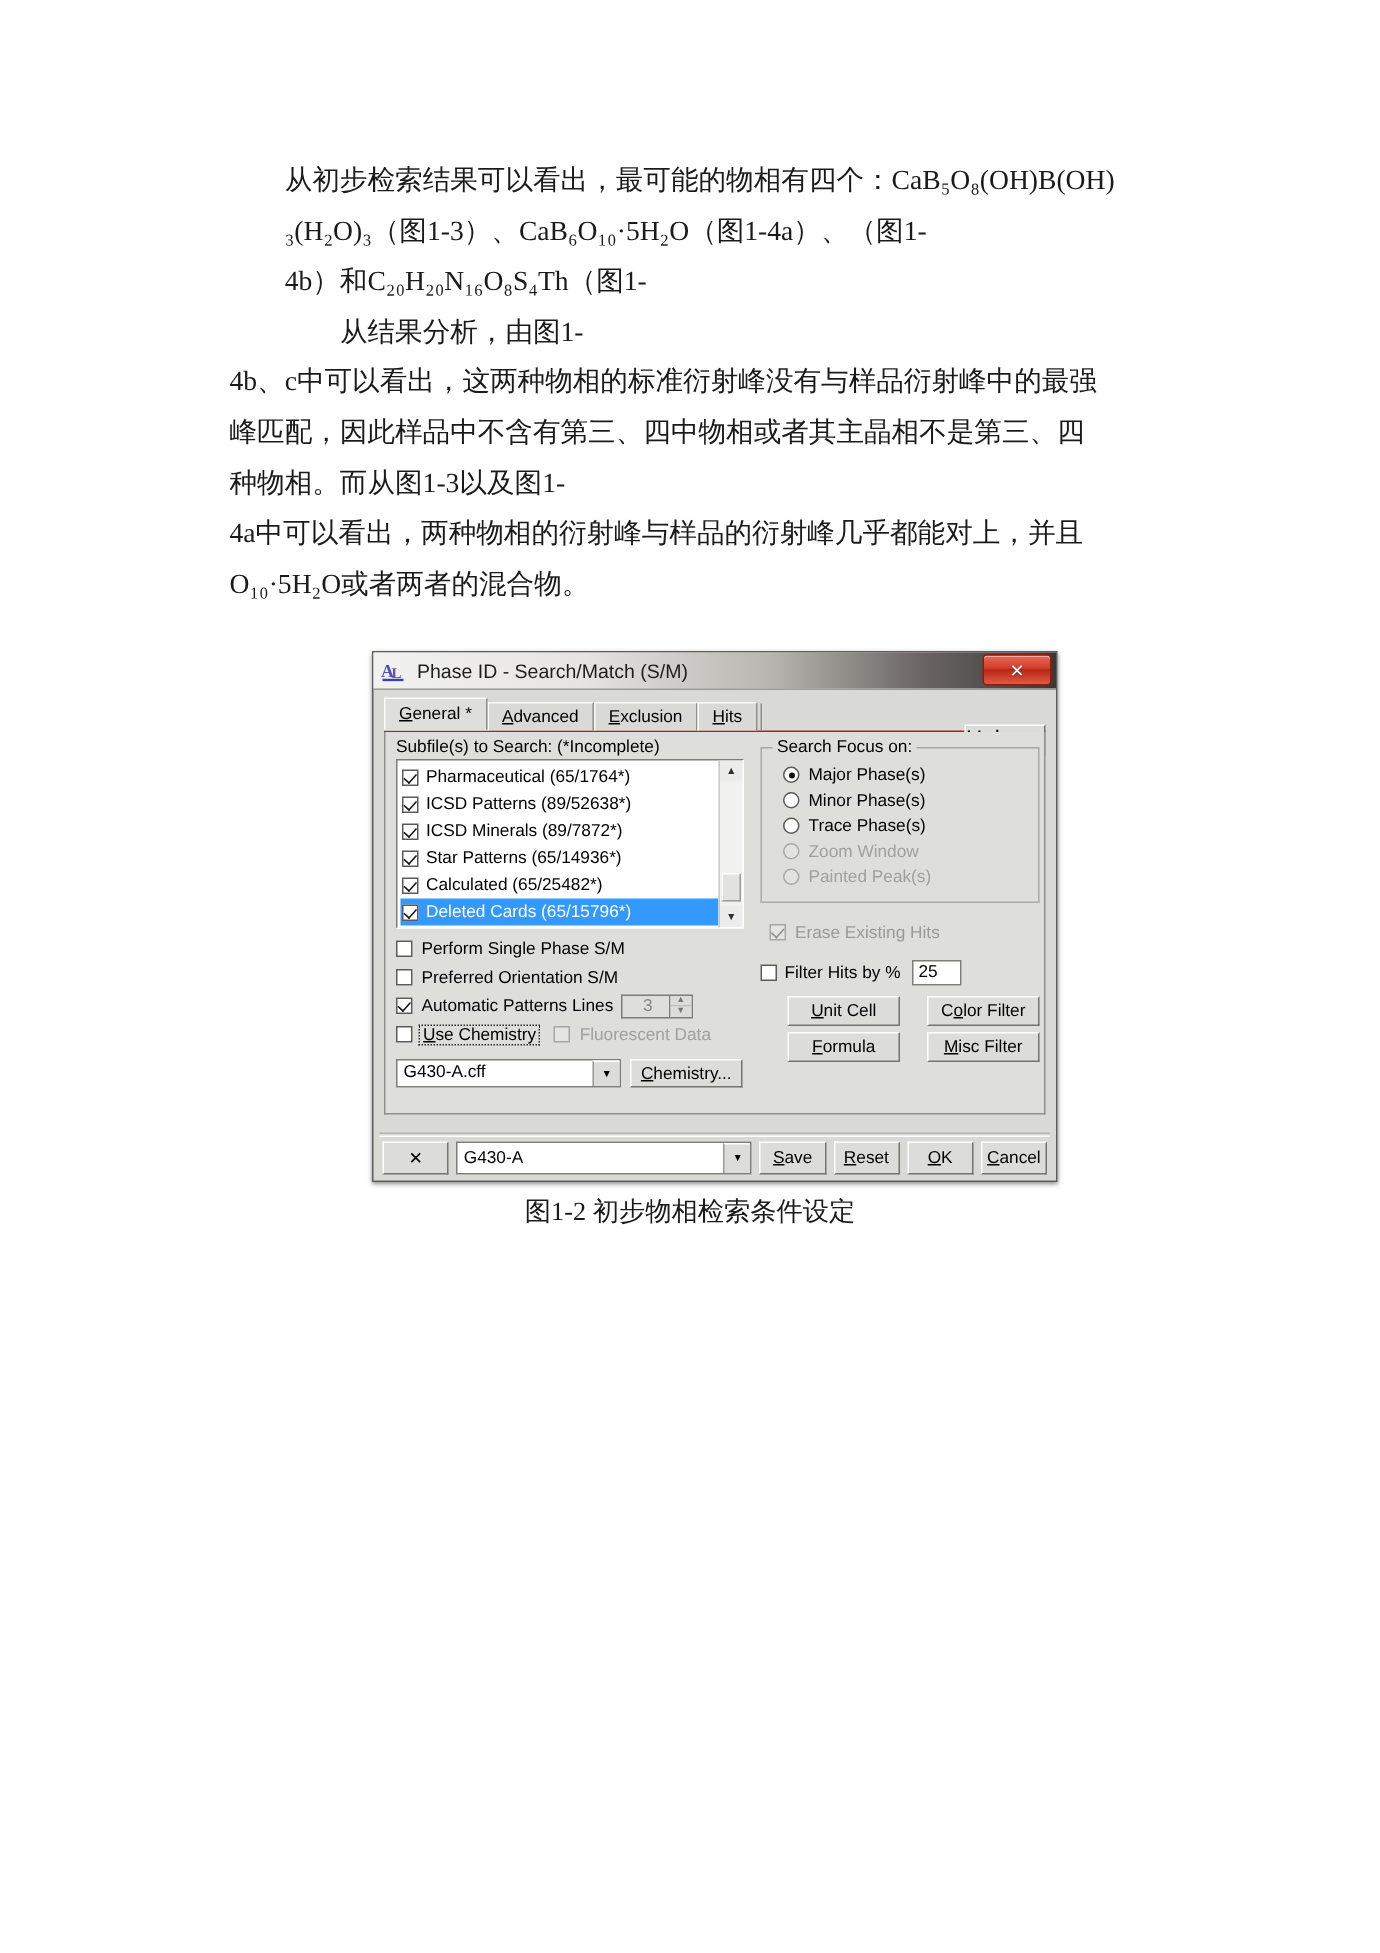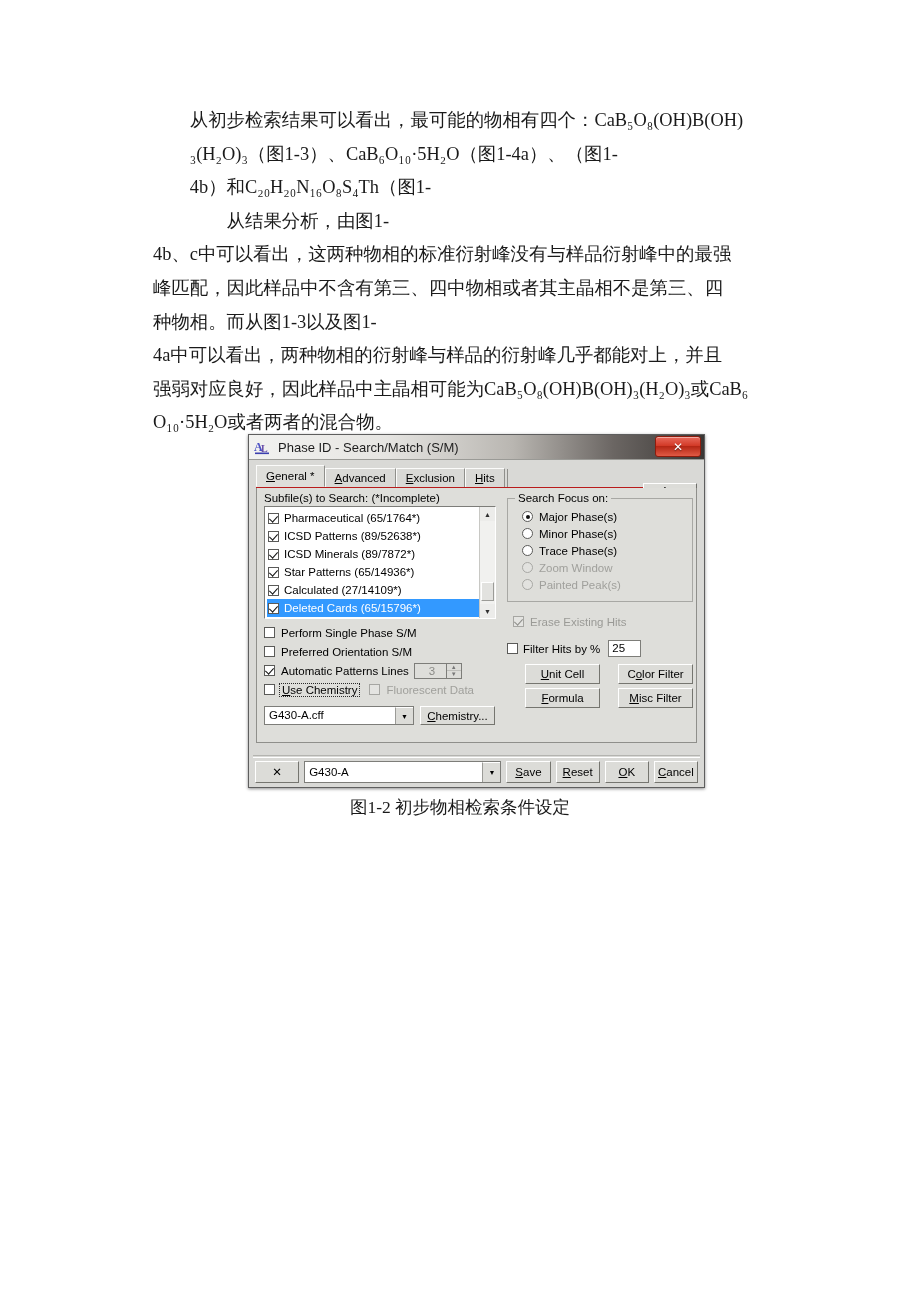--- a/index.html
+++ b/index.html
@@ -461,21 +461,20 @@
     <span class="ln">从初步检索结果可以看出，最可能的物相有四个：CaB₅O₈(OH)B(OH)</span>
     <span class="ln">₃(H₂O)₃（图1-3）、CaB₆O₁₀·5H₂O（图1-4a）、（图1-</span>
     <span class="ln">4b）和C₂₀H₂₀N₁₆O₈S₄Th（图1-</span>
   </p>
   <p class="para">
     <span class="ln" style="text-indent:2em;display:block;padding-left:2em;">从结果分析，由图1-</span>
     <span class="ln">4b、c中可以看出，这两种物相的标准衍射峰没有与样品衍射峰中的最强</span>
     <span class="ln">峰匹配，因此样品中不含有第三、四中物相或者其主晶相不是第三、四</span>
     <span class="ln">种物相。而从图1-3以及图1-</span>
     <span class="ln">4a中可以看出，两种物相的衍射峰与样品的衍射峰几乎都能对上，并且</span>
-    <span class="ln">强弱对应良好，因此样品中主晶相可能为CaB₅O₈(OH)B(OH)₃(H₂O)₃或CaB₆</span>
     <span class="ln">O₁₀·5H₂O或者两者的混合物。</span>
   </p>
 </div>
 
 <div class="dialog">
 
   <div class="titlebar">
     <span class="app-icon">
       <svg width="18" height="18" viewBox="0 0 18 18">
         <text x="0" y="13" font-family="Liberation Serif, serif" font-size="12" font-weight="bold" fill="#4a4fc4">A</text>
@@ -517,21 +516,21 @@
             <div class="list-item">
               <span class="cb checked"></span>
               <span>ICSD Minerals (89/7872*)</span>
             </div>
             <div class="list-item">
               <span class="cb checked"></span>
               <span>Star Patterns (65/14936*)</span>
             </div>
             <div class="list-item">
               <span class="cb checked"></span>
-              <span>Calculated (27/14109*)</span>
+              <span>Calculated (65/25482*)</span>
             </div>
             <div class="list-item selected">
               <span class="cb checked"></span>
               <span>Deleted Cards (65/15796*)</span>
             </div>
           </div>
           <div class="vscroll">
             <div class="sb-arrow up">▲</div>
             <div class="sb-thumb"></div>
             <div class="sb-arrow down">▼</div>

